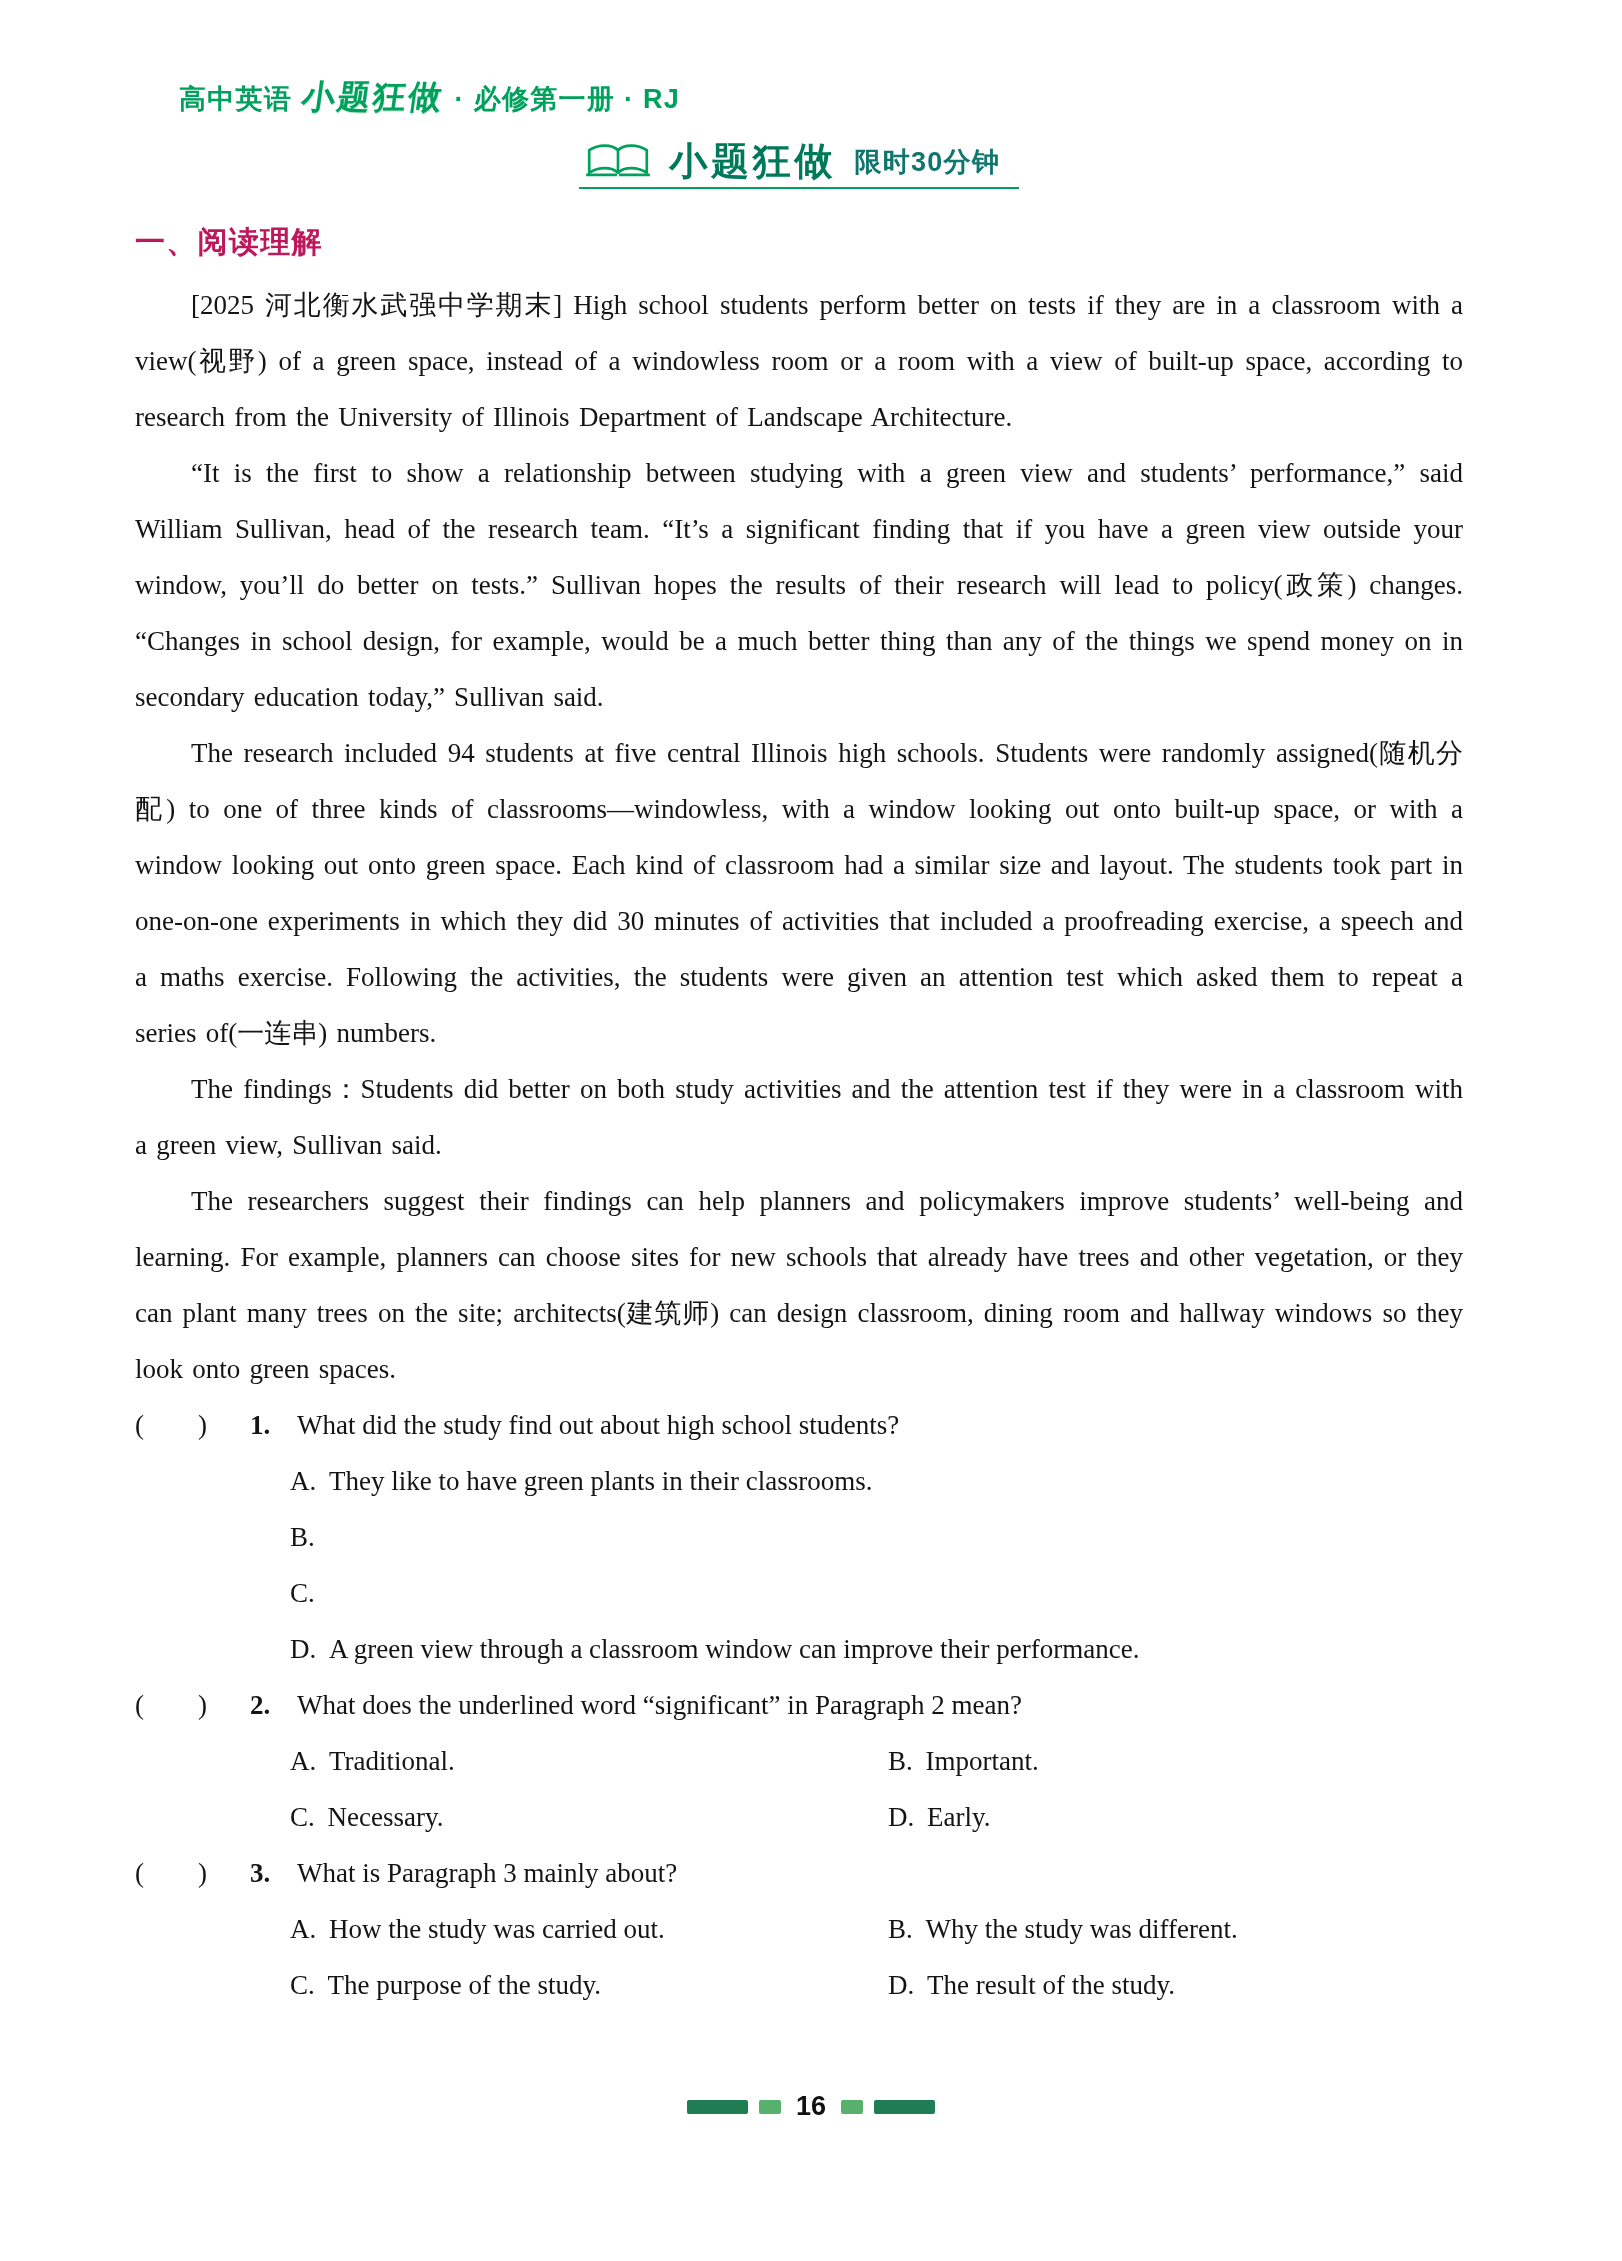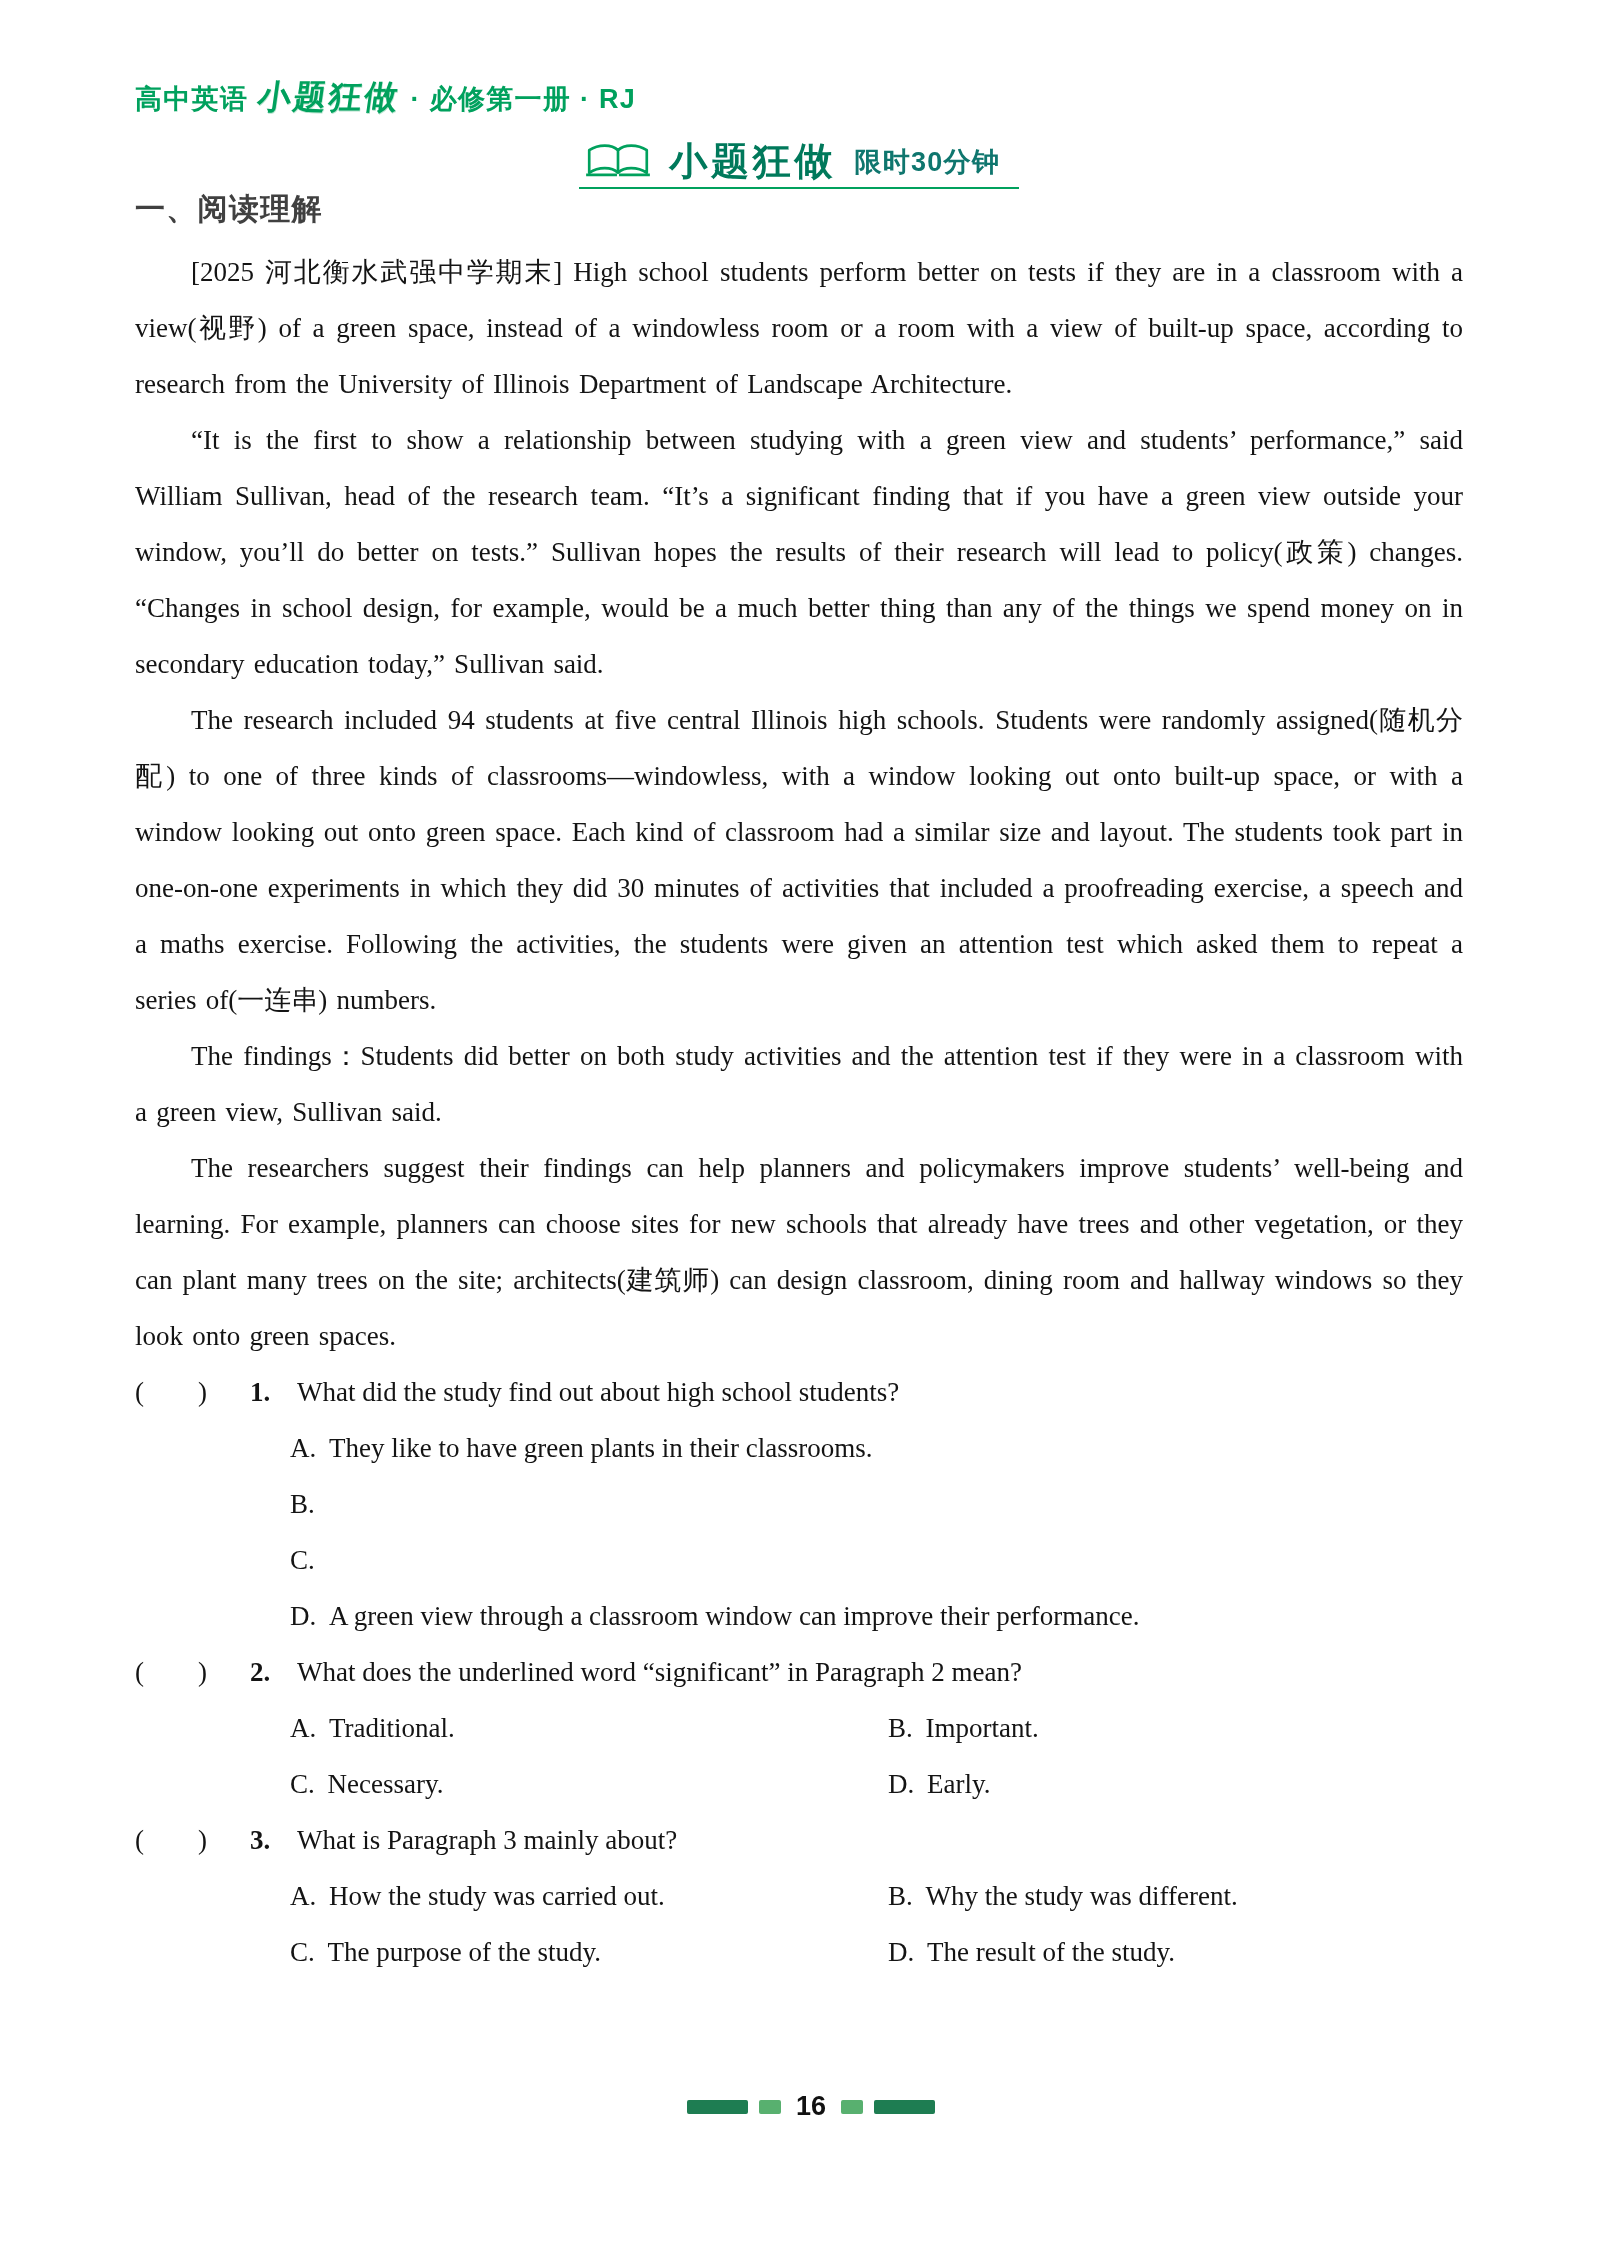--- a/index.html
+++ b/index.html
@@ -19,20 +19,21 @@
   
   .page-header {
     font-family: "Liberation Sans", sans-serif;
     color: #00a15d;
     font-weight: bold;
     font-size: 27px;
     display: flex;
     align-items: baseline;
     gap: 10.2px;
     letter-spacing: 1.3px;
+    margin-left: 44px;
   }
   .brand-logo {
     font-size: 33px;
     transform: skewX(-8deg);
     letter-spacing: 2.5px;
     text-shadow: 0.6px 0.6px 0 #b9e4cf;
   }
 
   
   .banner { display: flex; justify-content: center; margin-top: 21.6px; }
@@ -60,21 +61,22 @@
     line-height: 1;
     padding-bottom: 3.8px;
     letter-spacing: 1.3px;
   }
 
   
   .section-title {
     font-family: "Liberation Sans", sans-serif;
     font-weight: bold;
     font-size: 30px;
-    color: #404040;
+    color: #be185d;
+    margin-top: 33px;
     letter-spacing: 1.3px;
   }
 
   
   .passage {
     margin-top: 14px;
     font-size: 27px;
     line-height: 56px;
     text-align: justify;
     word-spacing: 2.5px;

